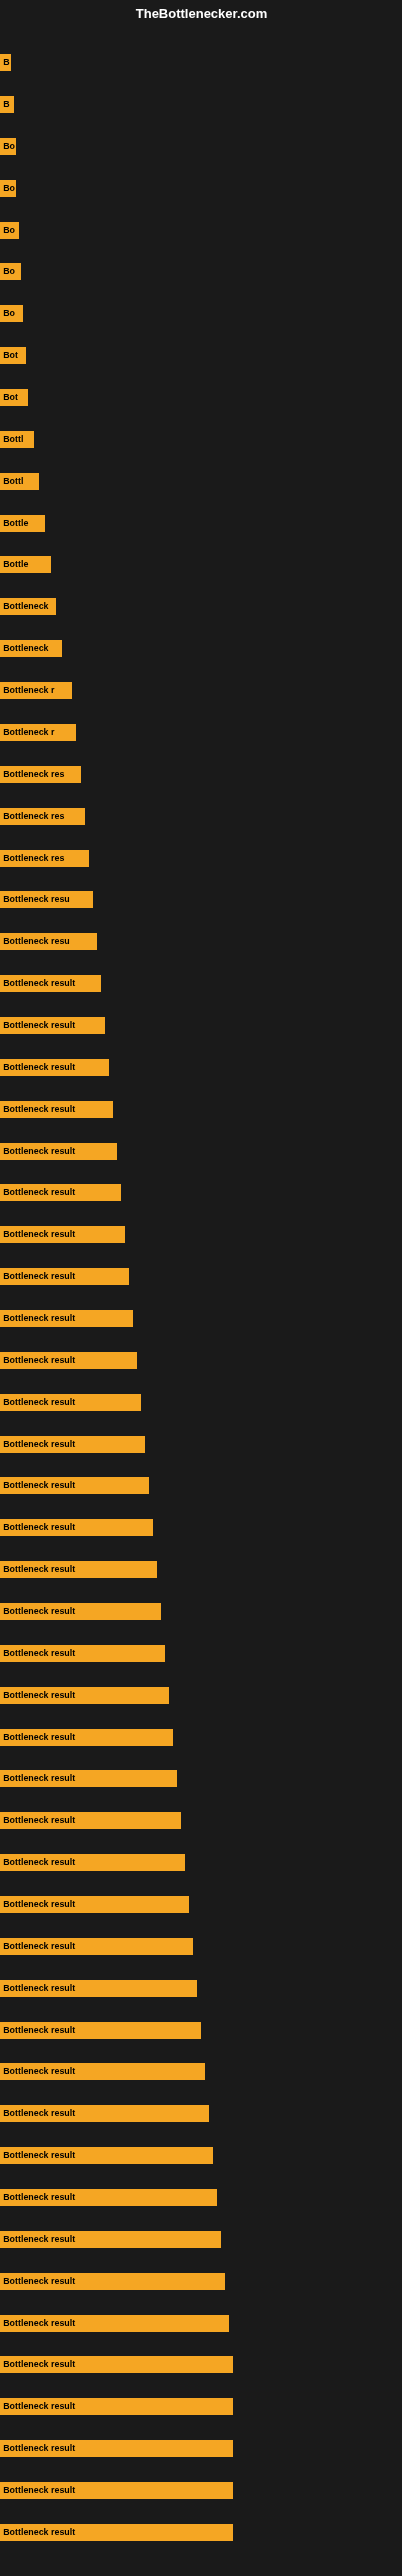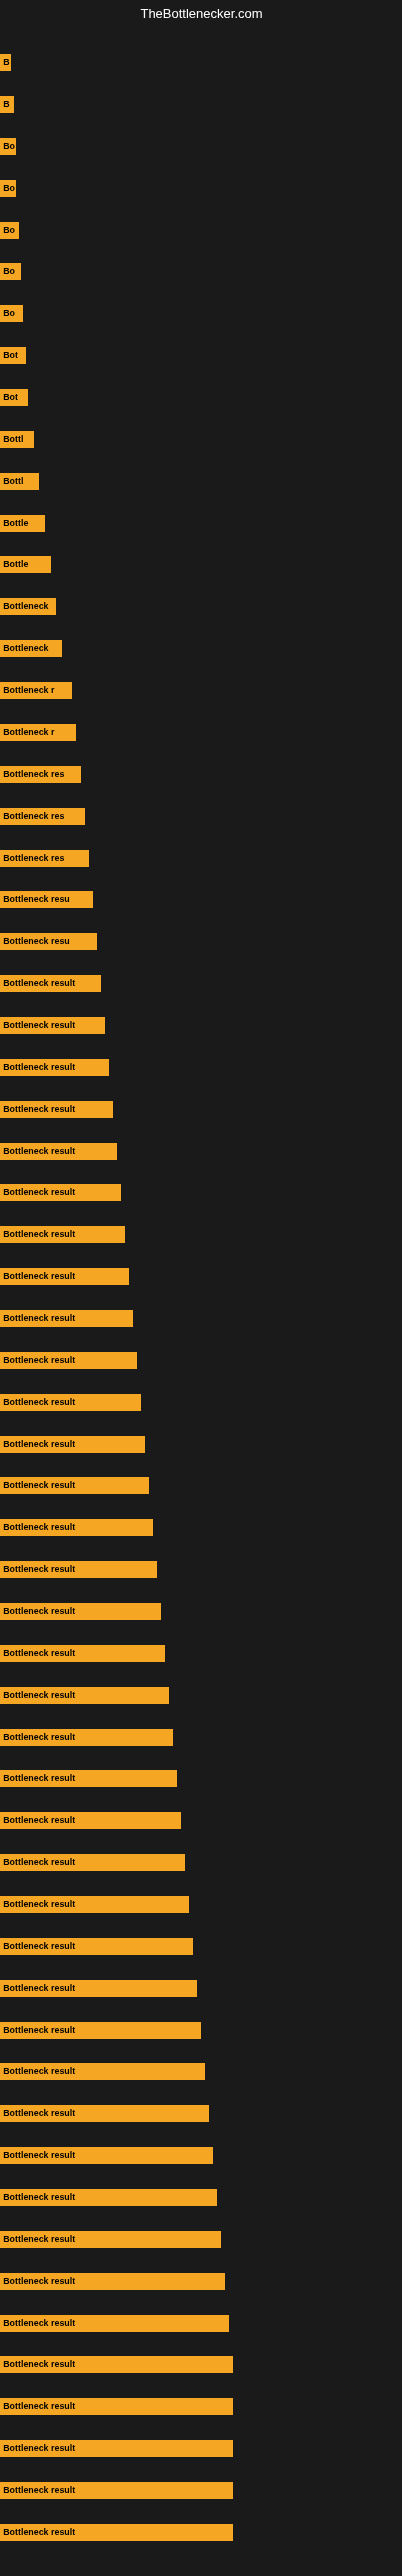--- a/index.html
+++ b/index.html
@@ -16,21 +16,21 @@
       position: relative;
     }
 
     .site-title {
       position: absolute;
       top: 6.4px;
       left: 50%;
       transform: translateX(-50%);
       color: #ffffff;
       font-size: 13px;
-      font-weight: normal;
+      font-weight: bold;
       white-space: nowrap;
     }
 
     .bars-container {
       position: absolute;
       top: 24px;
       left: 0;
       width: 100%;
     }
 

